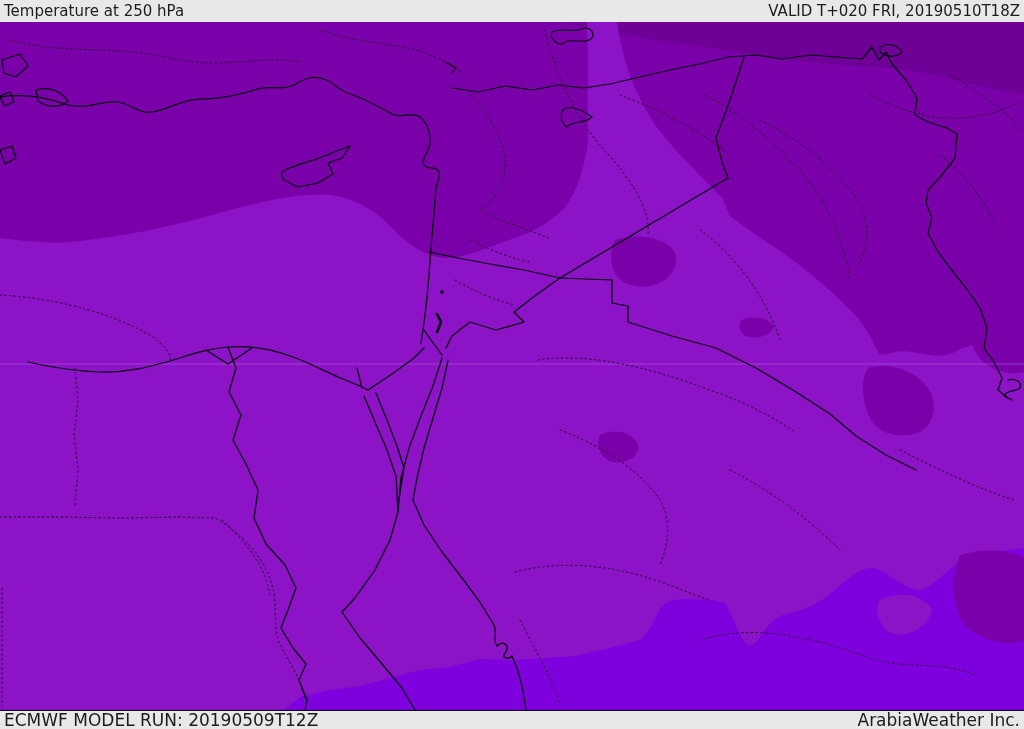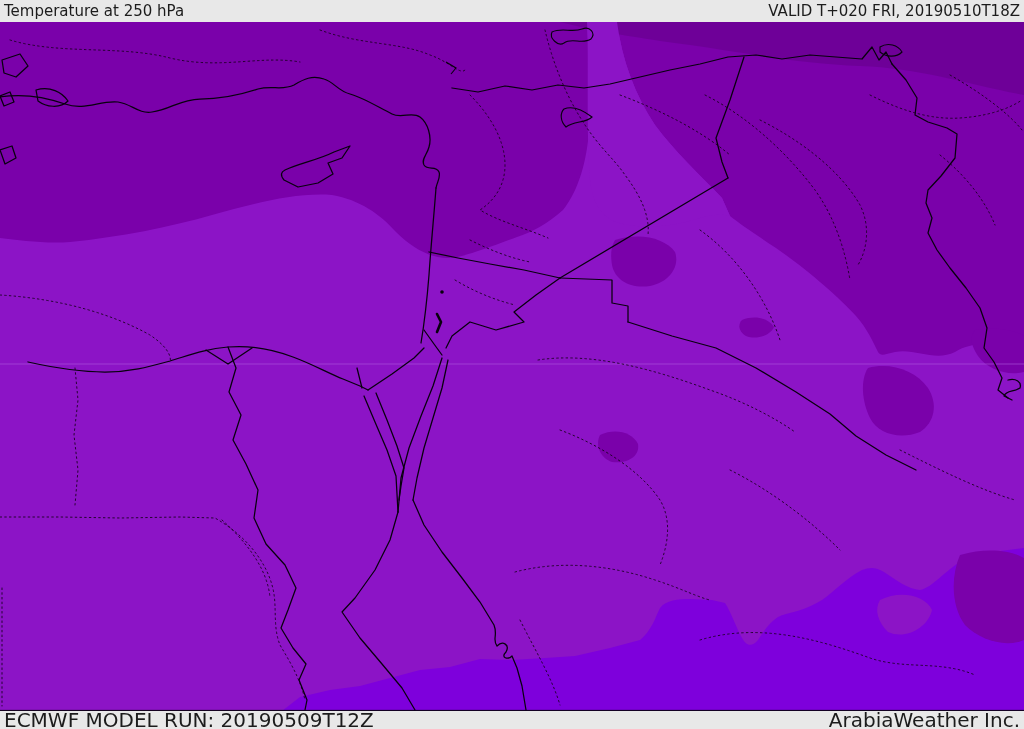--- a/index.html
+++ b/index.html
@@ -7,21 +7,21 @@
     position:relative;width:1024px;height:729px;overflow:hidden;
     font-family:"DejaVu Sans","Liberation Sans",sans-serif;
     background:#e8e8e8;
   }
   .bar{
     position:absolute;left:0;width:1024px;background:#e8e8e8;
     display:flex;justify-content:space-between;align-items:center;
     box-sizing:border-box;padding:0 4px;color:#1c1c1c;
   }
   .bar.top{top:0;height:22px;font-size:15px;justify-content:space-between;}
-  .bar.bottom{top:711px;height:18px;font-size:20px;}
+  .bar.bottom{top:711px;height:18px;font-size:17px;}
   .bar span{white-space:nowrap;line-height:1;}
   .mapwrap{position:absolute;top:22px;left:0;width:1024px;height:689px;}
   svg{display:block;}
   .coast{fill:none;stroke:#08000e;stroke-width:1.25;stroke-linejoin:round;stroke-linecap:round;}
   .dots{fill:none;stroke:#140018;stroke-width:1;stroke-dasharray:1.6 3.1;opacity:.85;stroke-linecap:round;}
   .lake{fill:none;stroke:#08000e;stroke-width:1.1;}
 </style>
 </head>
 <body>
 

